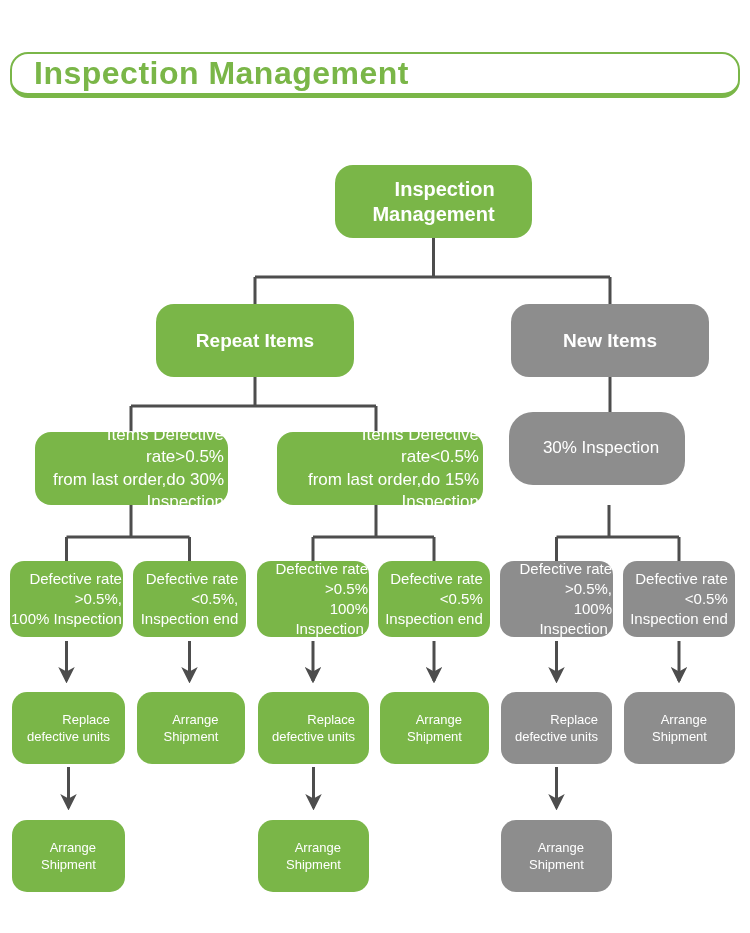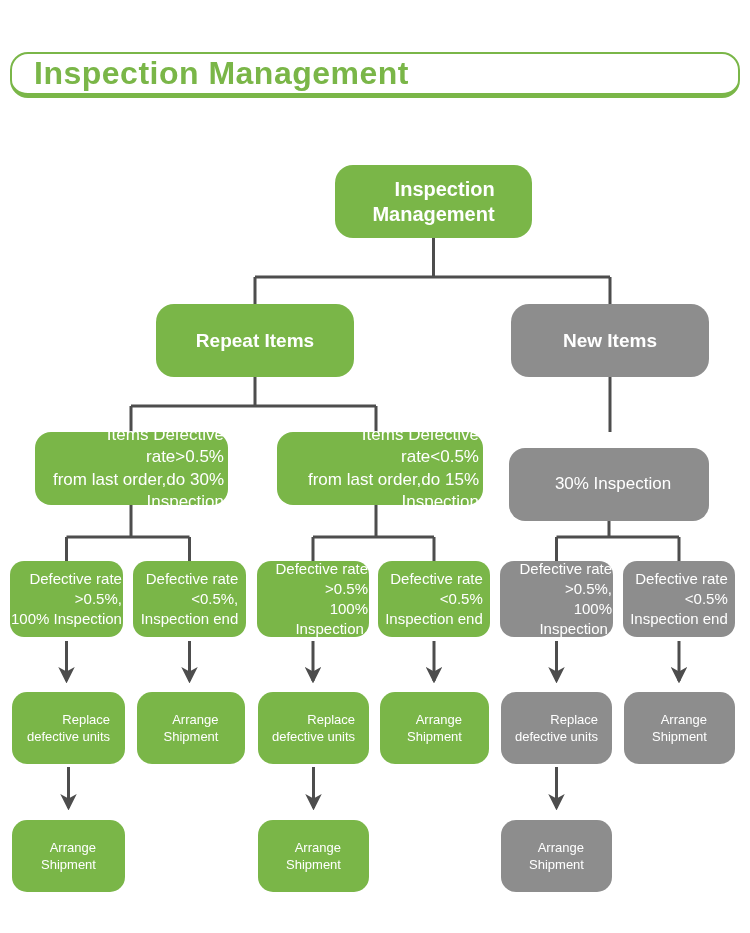--- a/index.html
+++ b/index.html
@@ -113,21 +113,21 @@
 
   <div class="node gray lvl2" style="left:511px;top:296px;width:198px;height:73px;">New Items</div>
   <div class="node green lvl2" style="left:156px;top:296px;width:198px;height:73px;">Repeat Items</div>
 
   <div class="node green lvl3" style="left:35px;top:424px;width:193px;height:73px;">Items Defective rate&gt;0.5%
 from last order,do 30%
 Inspection</div>
   <div class="node green lvl3" style="left:277px;top:424px;width:206px;height:73px;">Items Defective rate&lt;0.5%
 from last order,do 15%
 Inspection</div>
-  <div class="node gray lvl3" style="left:509px;top:440px;width:200px;height:73px;">30% Inspection</div>
+  <div class="node gray lvl3" style="left:509px;top:404px;width:176px;height:73px;border-radius:24px;">30% Inspection</div>
 
   <div class="node green lvl4" style="left:10px;top:553px;width:113px;height:76px;">Defective rate
 &gt;0.5%,
 100% Inspection</div>
   <div class="node green lvl4" style="left:133px;top:553px;width:113px;height:76px;">Defective rate
 &lt;0.5%,
 Inspection end</div>
   <div class="node green lvl4" style="left:257px;top:553px;width:112px;height:76px;">Defective rate
 &gt;0.5%
 100% Inspection,</div>

